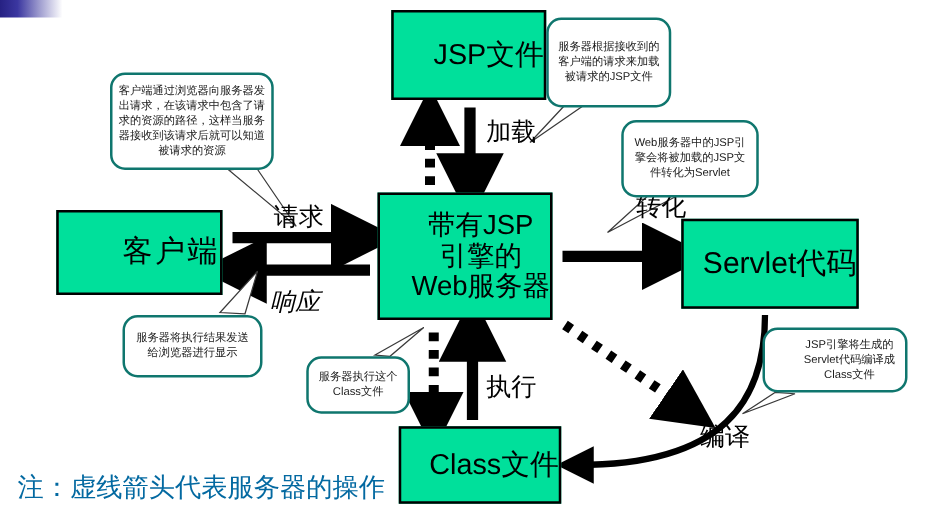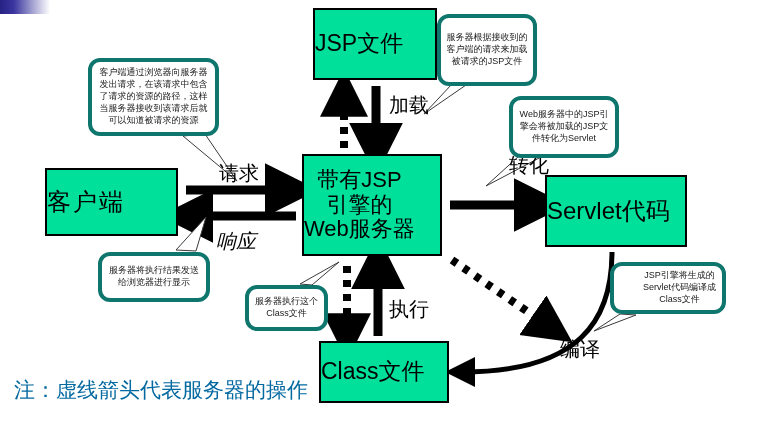--- a/index.html
+++ b/index.html
@@ -13,21 +13,21 @@
   
   .grad-bar{
     position:absolute;left:0;top:0;width:50px;height:14px;
     background:linear-gradient(to right,#262183 0%,#3b37a0 28%,#9b99cd 62%,#ffffff 100%);
   }
 
   
   .box{
     position:absolute;box-sizing:border-box;
     background:#00e09b;border:2px solid #000000;
-    display:flex;align-items:center;justify-content:flex-start;
+    display:flex;align-items:center;justify-content:flex-end;
     text-align:center;color:#000000;line-height:1.12;
   }
   .box span{display:block;}
 
   #box-jsp{left:313px;top:8px;width:124px;height:72px;font-size:23px;}
   #box-client{left:45px;top:168px;width:133px;height:68px;font-size:24px;letter-spacing:2px;}
   #box-webserver{left:302px;top:154px;width:140px;height:102px;font-size:22px;}
   #box-servlet{left:545px;top:175px;width:142px;height:72px;font-size:24px;}
   #box-class{left:319px;top:341px;width:130px;height:62px;font-size:23px;}
 
@@ -38,28 +38,28 @@
   #lbl-req{left:219px;top:160px;}
   #lbl-res{left:216px;top:228px;font-style:italic;}
   #lbl-load{left:389px;top:92px;}
   #lbl-trans{left:485px;top:152px;margin-left:24px;}
   #lbl-exec{left:389px;top:296px;}
   #lbl-compile{left:560px;top:336px;}
 
   
   .callout{
     position:absolute;box-sizing:border-box;
-    background:#ffffff;border:4px solid #0f766e;border-radius:12px;
+    background:#ffffff;border:2px solid #0f766e;border-radius:12px;
     color:#1a1a1a;text-align:center;
     font-size:9px;line-height:1.32;padding:4px 5px;
     display:flex;align-items:center;justify-content:center;
   }
   #co-request{left:88px;top:58px;width:131px;height:78px;}
   #co-load{left:437px;top:14px;width:100px;height:72px;}
-  #co-transform{left:497px;top:96px;width:110px;height:62px;margin-left:12px;}
+  #co-transform{left:497px;top:96px;width:110px;height:62px;}
   #co-response{left:98px;top:252px;width:112px;height:50px;}
   #co-execute{left:245px;top:285px;width:83px;height:46px;}
   #co-compile{left:610px;top:262px;width:116px;height:52px;padding-left:28px;}
 
   
   #note{
     position:absolute;left:14px;top:376px;font-size:21px;color:#0369a1;
     white-space:nowrap;
   }
 

